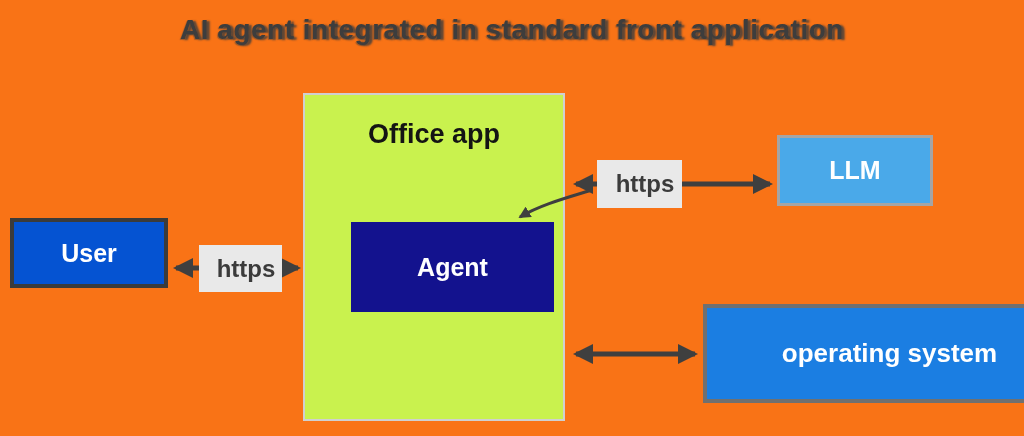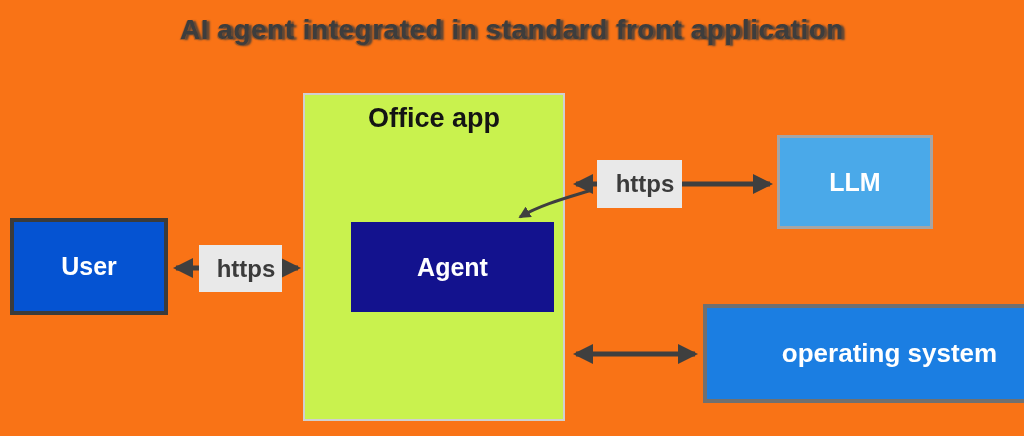--- a/index.html
+++ b/index.html
@@ -11,30 +11,30 @@
     position:absolute;left:0;top:14px;width:100%;text-align:center;
     font-size:28px;font-weight:700;color:#3d3d3d;letter-spacing:.5px;
     text-shadow:3px 1px 2px rgba(61,61,61,.85), -1px 1px 1px rgba(61,61,61,.45);
     filter:blur(.3px);
   }
   .box{position:absolute;display:flex;align-items:center;justify-content:center;box-sizing:border-box;}
   .office{
     left:303px;top:93px;width:262px;height:328px;background:#c9f24e;
     border:2px solid #d0d0d0;justify-content:center;align-items:flex-start;
   }
-  .office-label{margin-top:8px;font-size:27px;font-weight:700;color:#141414;}
+  .office-label{margin-top:24px;font-size:27px;font-weight:700;color:#141414;}
   .user{
-    left:10px;top:218px;width:158px;height:97px;background:#0553d2;
+    left:10px;top:218px;width:158px;height:70px;background:#0553d2;
     border:4px solid #3b3b3b;
   }
   .agent{
     left:351px;top:222px;width:203px;height:90px;background:#13128e;
   }
   .llm{
-    left:777px;top:135px;width:156px;height:94px;background:#4aa9e9;
+    left:777px;top:135px;width:156px;height:71px;background:#4aa9e9;
     border:3px solid #a5a5a5;
   }
   .os{
     left:703px;top:304px;width:373px;height:99px;background:#1b7ee2;
     border:4px solid #707070;
   }
   .node-label{color:#ffffff;font-size:25px;font-weight:700;}
   .os .node-label{font-size:26px;}
   .chip{
     position:absolute;display:flex;align-items:center;justify-content:center;

